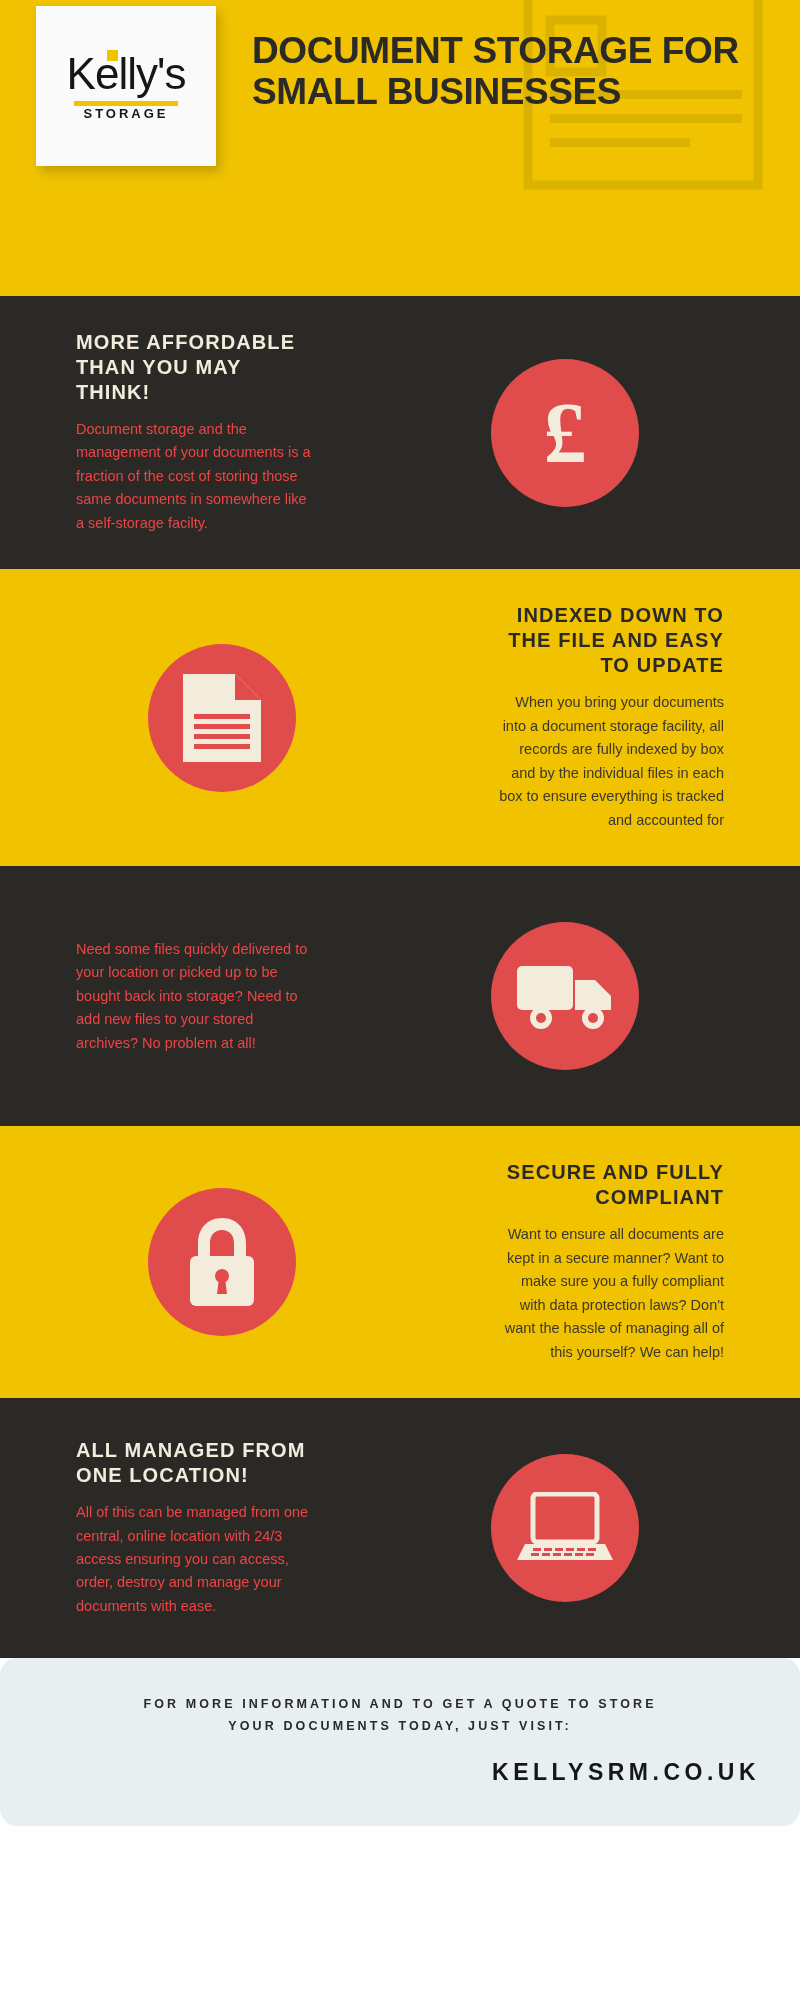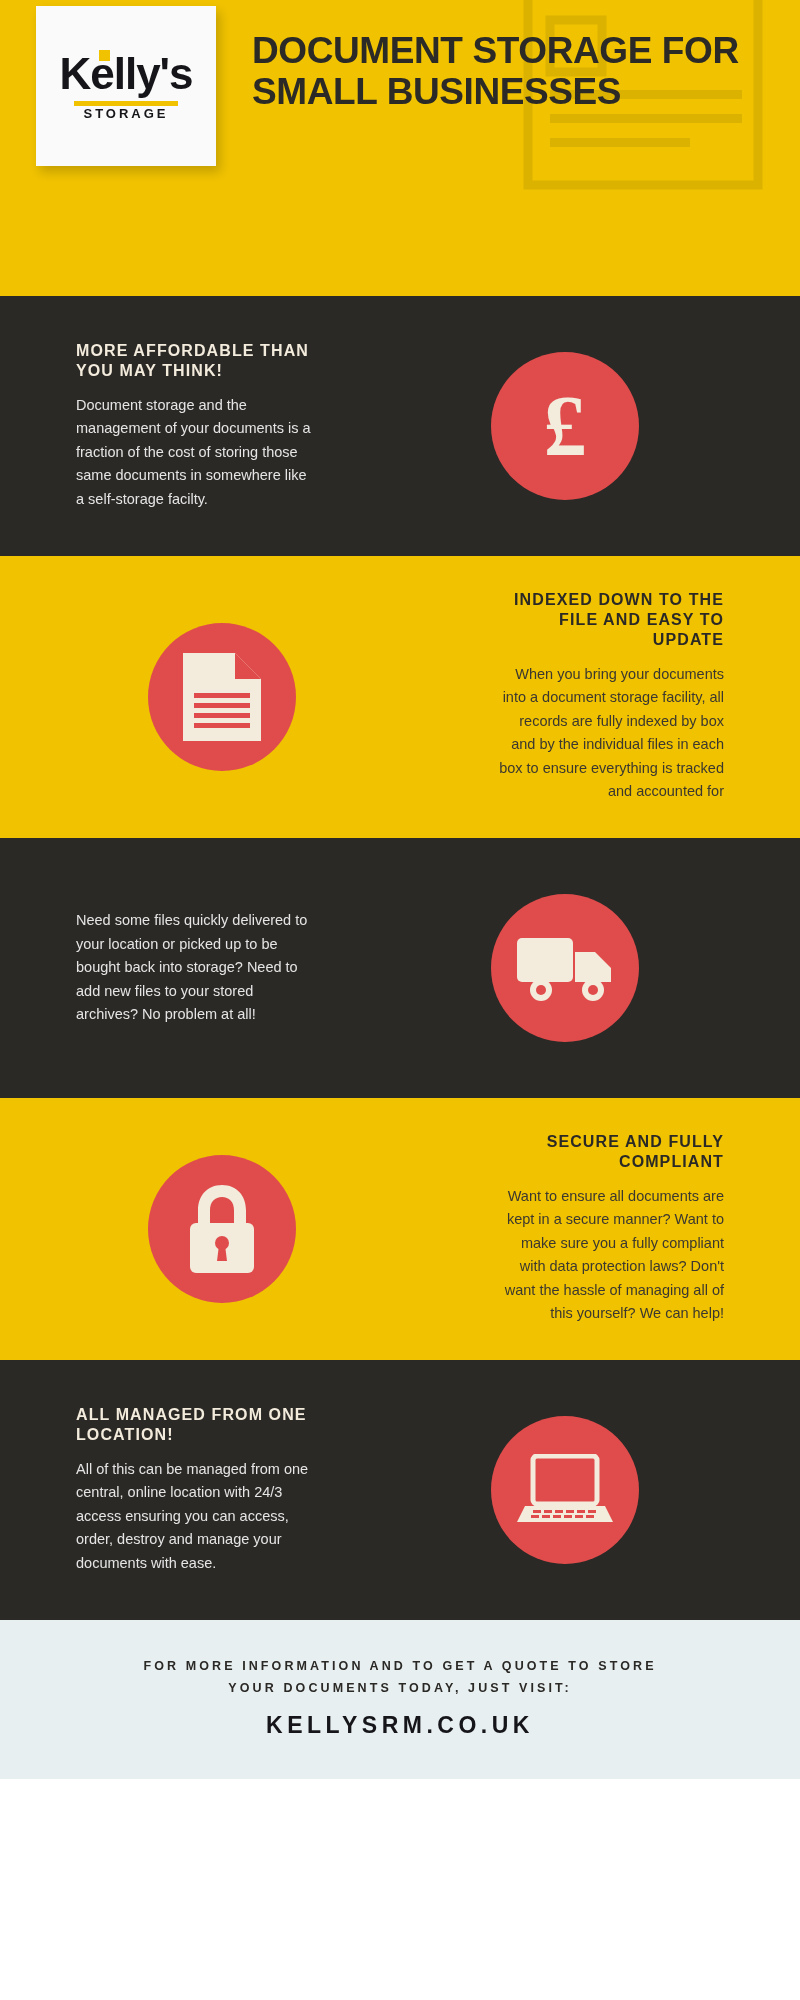--- a/index.html
+++ b/index.html
@@ -30,21 +30,21 @@
     left:36px; top:6px;
     width:180px; height:160px;
     background:#FAFAFA;
     box-shadow:4px 6px 10px rgba(0,0,0,0.18);
     display:flex; flex-direction:column;
     align-items:center; justify-content:center;
   }
   .logo-word {
     position:relative;
     font-size:44px;
-    font-weight:bold;
+    font-weight:normal;
     letter-spacing:-1px;
     color:#16161a;
     line-height:1;
     font-family:"Liberation Sans", sans-serif;
   }
   .logo-dot {
     position:absolute;
     left:40px; top:-2px;
     width:11px; height:11px;
     background:#F0C200;
@@ -93,33 +93,33 @@
     padding:34px 0;
   }
   .section.dark { background:#2b2926; }
   .section.yellow { background:#F0C200;gap:39px; }
   .section.reverse { flex-direction:row-reverse; }
 
   .sec-text { width:330px; padding:0 14px 0 76px; }
   .section.reverse .sec-text { padding:0 76px 0 14px; text-align:right; }
 
   .sec-title {
-    font-size:16px;
+    font-size:20px;
     font-weight:bold;
     letter-spacing:1.1px;
     line-height:1.25;
     text-transform:uppercase;
     margin-bottom:13px;
   }
   .sec-body {
     font-size:14.5px;
     line-height:1.62;
   }
   .section.dark .sec-title { color:#F3EBDC; }
-  .section.dark .sec-body { color:#e5e5e5; }
+  .section.dark .sec-body { color:#ef4444; }
   .section.yellow .sec-title { color:#2b2926; }
   .section.yellow .sec-body { color:#3c382f; }
 
   .sec-icon-wrap {
     width:470px;
     display:flex;
     justify-content:center;
     align-items:center;
   }
   .circle {
@@ -137,35 +137,37 @@
     color:#F3EBDC;
     line-height:1;
     font-family:"Liberation Serif", serif;
   }
 
   
   .footer {
     background:#E8EFF0;
     padding:36px 40px 40px 40px;
     text-align:center;
+    border-radius:17px;
   }
   .footer-line {
     font-size:12.5px;
     font-weight:bold;
     letter-spacing:3.1px;
     line-height:1.75;
     color:#2b2926;
     text-transform:uppercase;
   }
   .footer-url {
-    margin-top:12px;
+    margin-top:21px;
     font-size:23px;
     font-weight:bold;
     letter-spacing:4.5px;
     color:#16161a;
+    text-align:right;
   }
 </style>
 </head>
 <body>
 
 <div class="page">
 
   <div class="header">
 
     <svg class="header-bg" viewBox="0 0 300 300">

